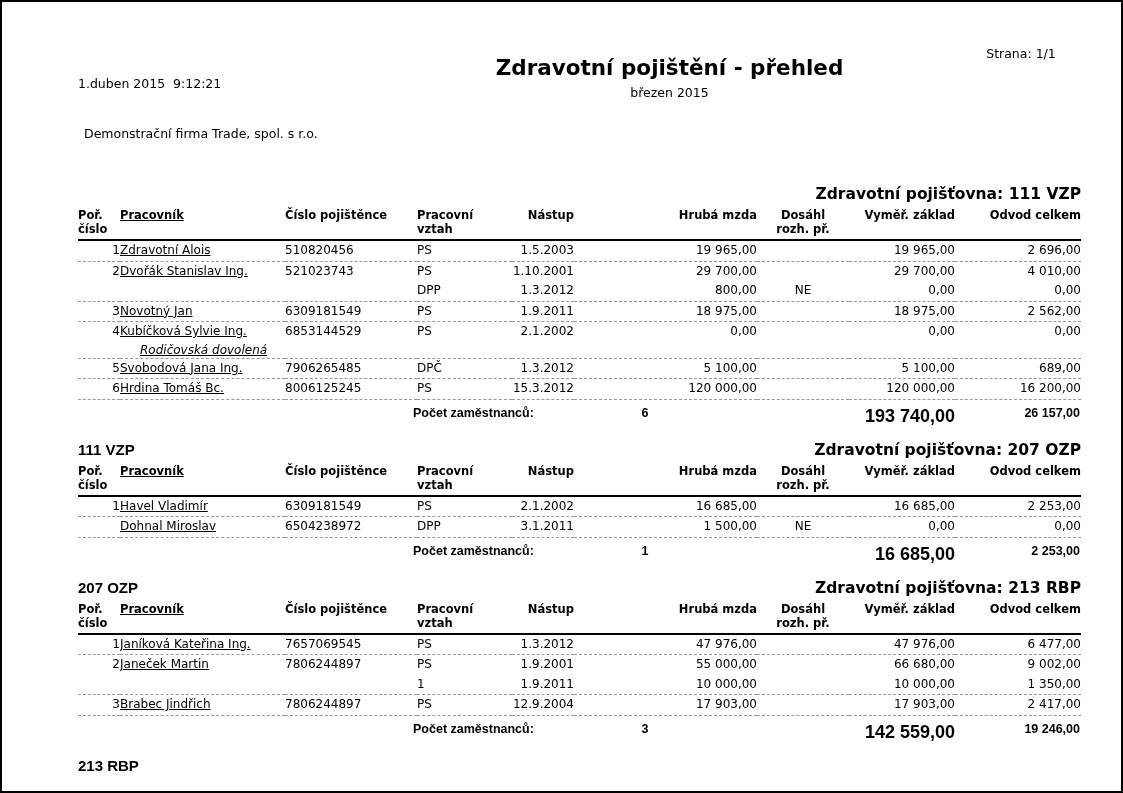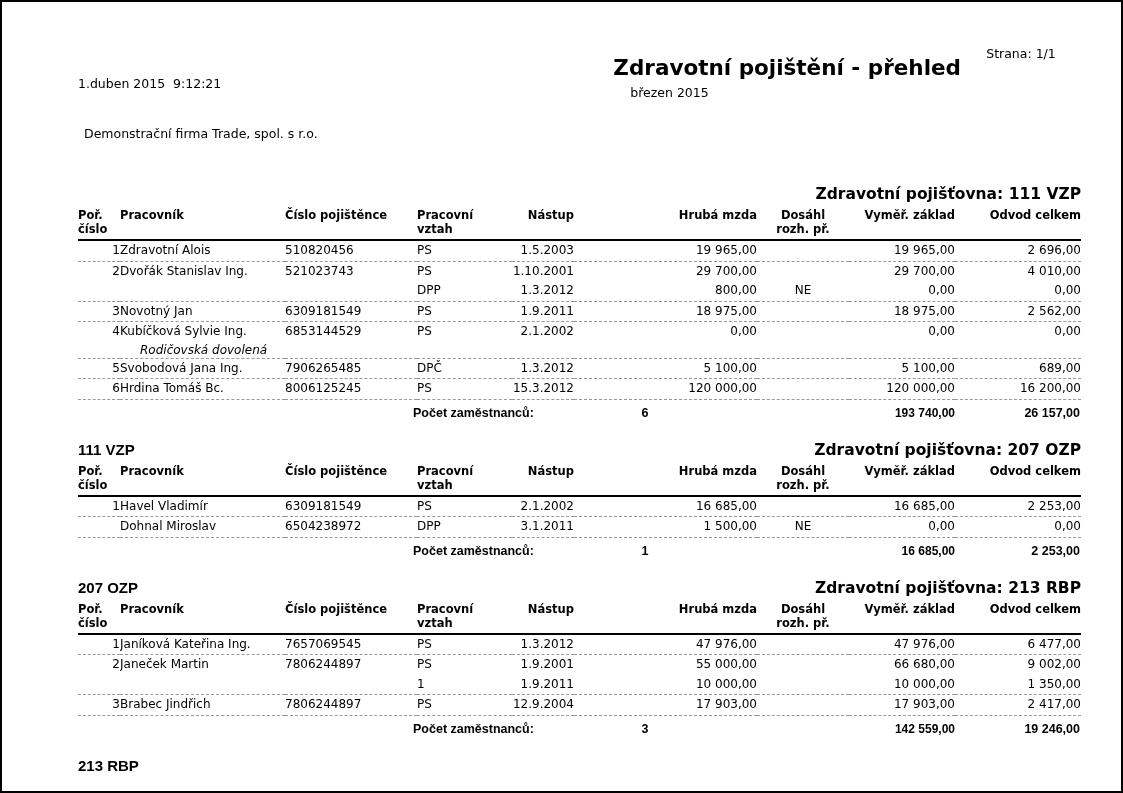--- a/index.html
+++ b/index.html
@@ -10,21 +10,21 @@
     background:#fff;
     padding:44px 40px 0 76px;
     font-family:"DejaVu Sans", sans-serif;
     color:#000;
     overflow:hidden;
   }
   .report-header { display:flex; align-items:flex-start; }
   .hdr-left  { width:300px; font-size:12.5px; white-space:pre; }
   .hdr-company { margin-top:5px;margin-left:6px; }
   .hdr-center { flex:1; text-align:center; }
-  .hdr-title  { font-size:21.5px; font-weight:bold; margin-top:9px; letter-spacing:0;text-align:right; }
+  .hdr-title  { font-size:21.5px; font-weight:bold; margin-top:9px; letter-spacing:0; }
   .hdr-period { font-size:12.5px; margin-top:5px; }
   .hdr-right  { width:120px; text-align:center; font-size:12.5px; }
 
   .section-title { font-size:15.5px; font-weight:bold; margin:14px 0 5px 0;text-align:right; }
 
   table.emp-table { border-collapse:collapse; table-layout:fixed; width:1003px; }
   table.emp-table th {
     font-size:11.5px; font-weight:bold; line-height:14px;
     vertical-align:top; text-align:left;
     white-space:pre-line;
@@ -33,32 +33,32 @@
     margin-left:34px;
   }
   table.emp-table td {
     font-size:12px; line-height:19.5px;
     vertical-align:top; padding:0;
     overflow:hidden; white-space:nowrap;
   }
   .aR { text-align:right !important; }
   .aC { text-align:center !important; }
   td.c-num { text-align:right; padding-right:9px; }
-  th.c-name, td.c-name { padding-left:10px; }
+  th.c-name, td.c-name { padding-left:10px;text-decoration:underline; }
   td .note { font-style:italic; padding-left:20px; line-height:16px; white-space:nowrap; }
   tr.emp-end td { border-bottom:1px dashed #999999; }
 
   .summary {
     position:relative; height:27px; width:1003px;
     font-family:"Liberation Sans", sans-serif; font-weight:bold;
   }
   .summary .s-label { position:absolute; left:0; top:2px; font-size:15px;margin-top:39px; }
   .summary .s-emp   { position:absolute; left:335px; top:6px; font-size:12.5px; white-space:nowrap; }
   .summary .s-count { position:absolute; left:537px; top:6px; width:60px; text-align:center; font-size:12.5px; }
-  .summary .s-base  { position:absolute; right:126px; top:6px; font-size:12px; }
+  .summary .s-base  { position:absolute; right:126px; top:6px; font-size:18px; }
   .summary .s-total { position:absolute; right:1px; top:6px; font-size:12.5px; }
 </style>
 </head>
 <body>
 
 <div class="page">
   <div class="report-header">
     <div class="hdr-left">
       <div>1.duben 2015  9:12:21</div>
       <div class="hdr-company">Demonstrační firma Trade, spol. s r.o.</div>

